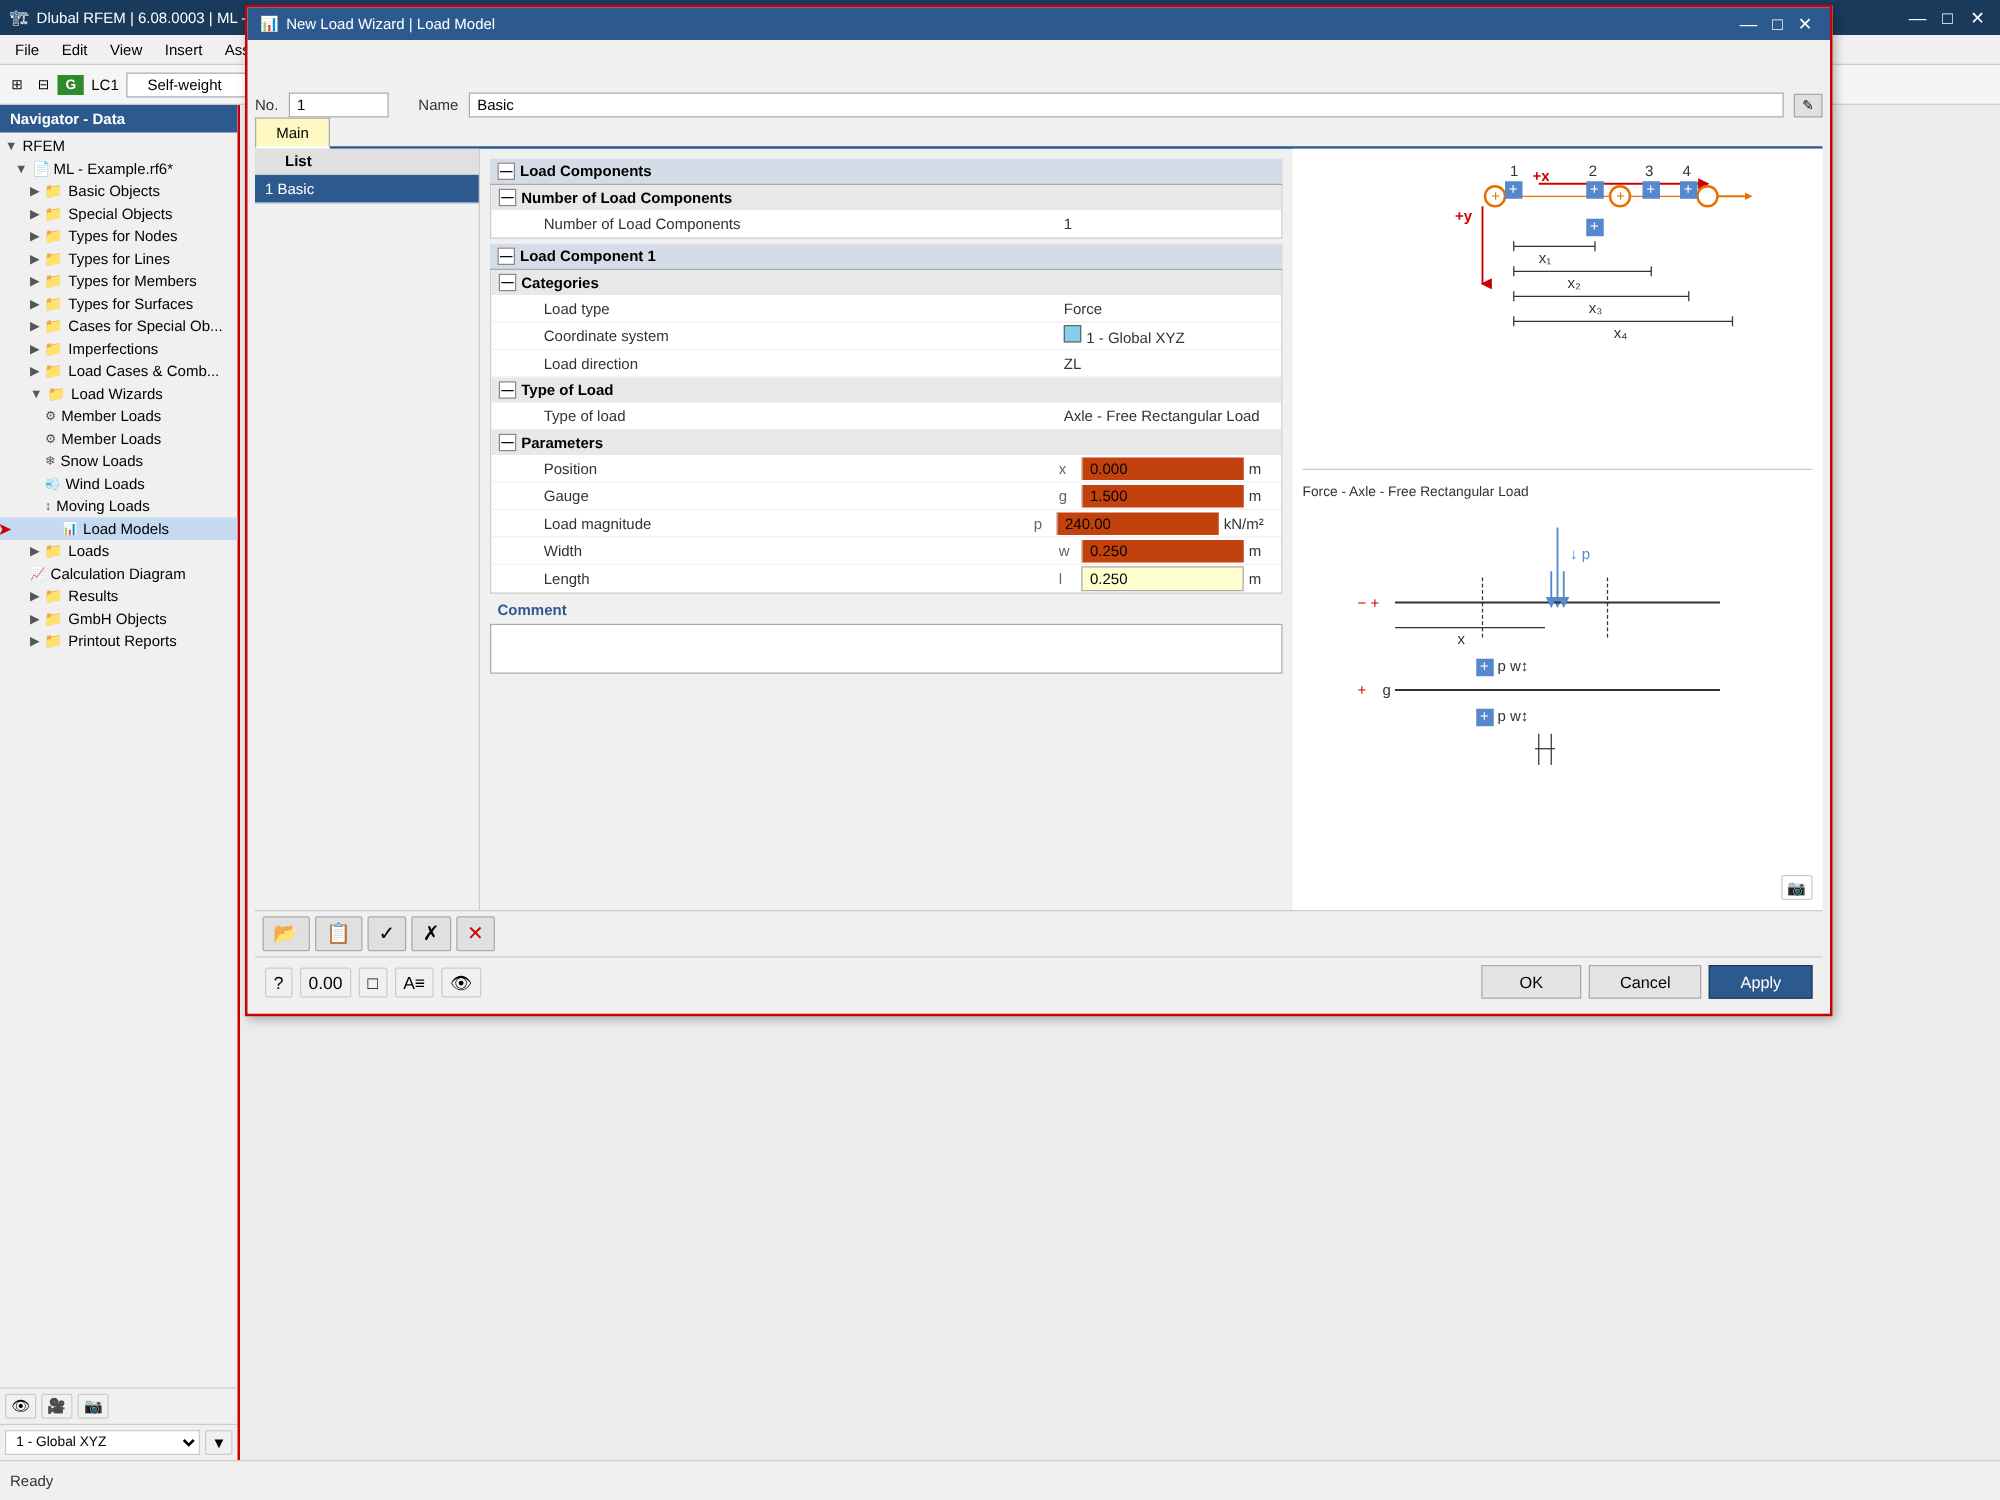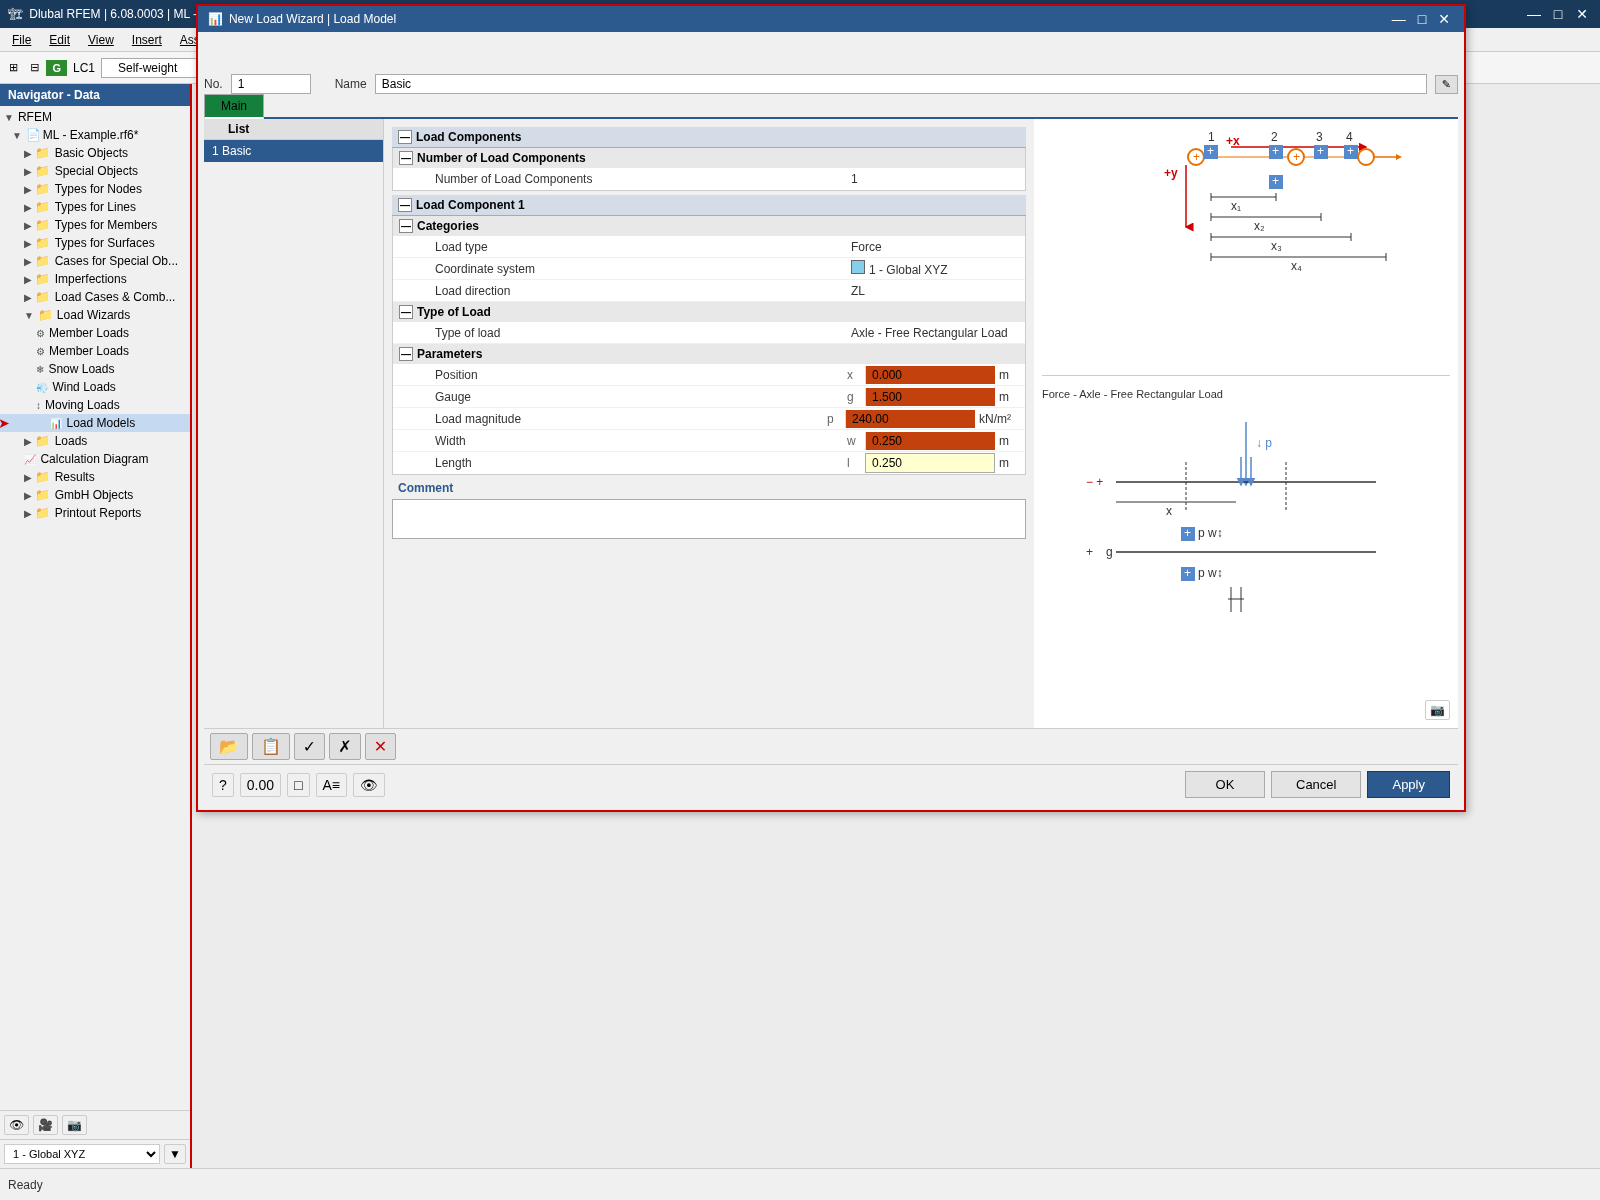--- a/index.html
+++ b/index.html
@@ -35,21 +35,20 @@
       display: flex;
       align-items: center;
       padding: 0 4px;
       border-bottom: 1px solid #ccc;
       gap: 2px;
     }
     .menu-item {
       padding: 2px 8px;
       cursor: pointer;
       border-radius: 2px;
-      text-decoration: underline;
     }
 
     
     .toolbar {
       background: #f5f5f5;
       height: 32px;
       display: flex;
       align-items: center;
       padding: 0 4px;
       border-bottom: 1px solid #ccc;
@@ -206,21 +205,21 @@
     }
     .tab {
       padding: 4px 16px;
       cursor: pointer;
       background: #e0e0e0;
       border: 1px solid #aaa;
       border-bottom: none;
       font-size: 12px;
     }
     .tab.active {
-      background: #15803d;
+      background: #fef9c3;
       border-bottom: 2px solid white;
       margin-bottom: -2px;
     }
 
     
     .dialog-body {
       display: flex;
       gap: 0;
       flex: 1;
     }

